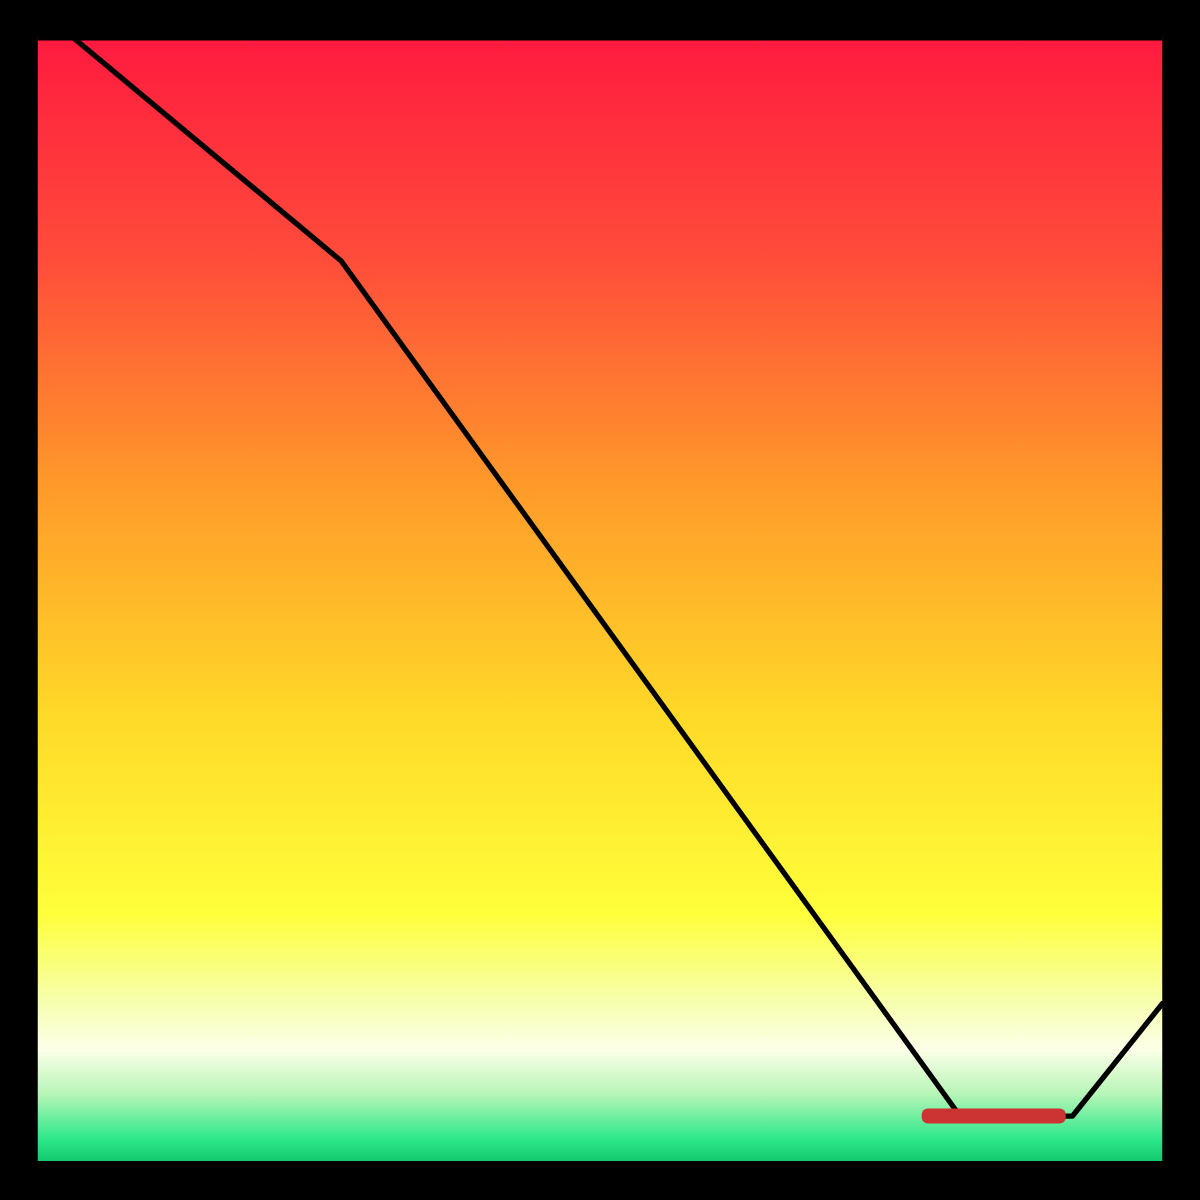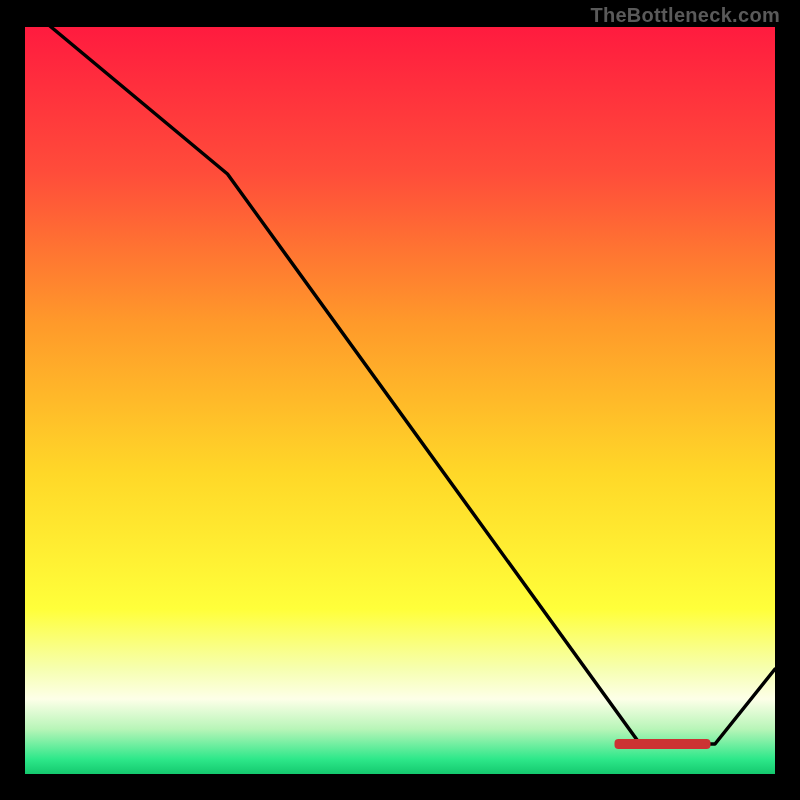--- a/index.html
+++ b/index.html
@@ -60,14 +60,13 @@
 
     <rect rx="4" ry="4" x="614.5" y="739" width="96" height="10" fill="#cc3333"></rect>
 
     <rect fill="#000" x="0" y="0" width="25" height="800"></rect>
     <rect fill="#000" x="775" y="0" width="25" height="800"></rect>
     <rect fill="#000" x="0" y="774" width="800" height="26"></rect>
 
     <rect fill="#000" x="25" y="24" width="750" height="3"></rect>
   </svg>
 
-  <div class="watermark">TheBottleneck.com</div>
 </div>
 
 </body></html>

